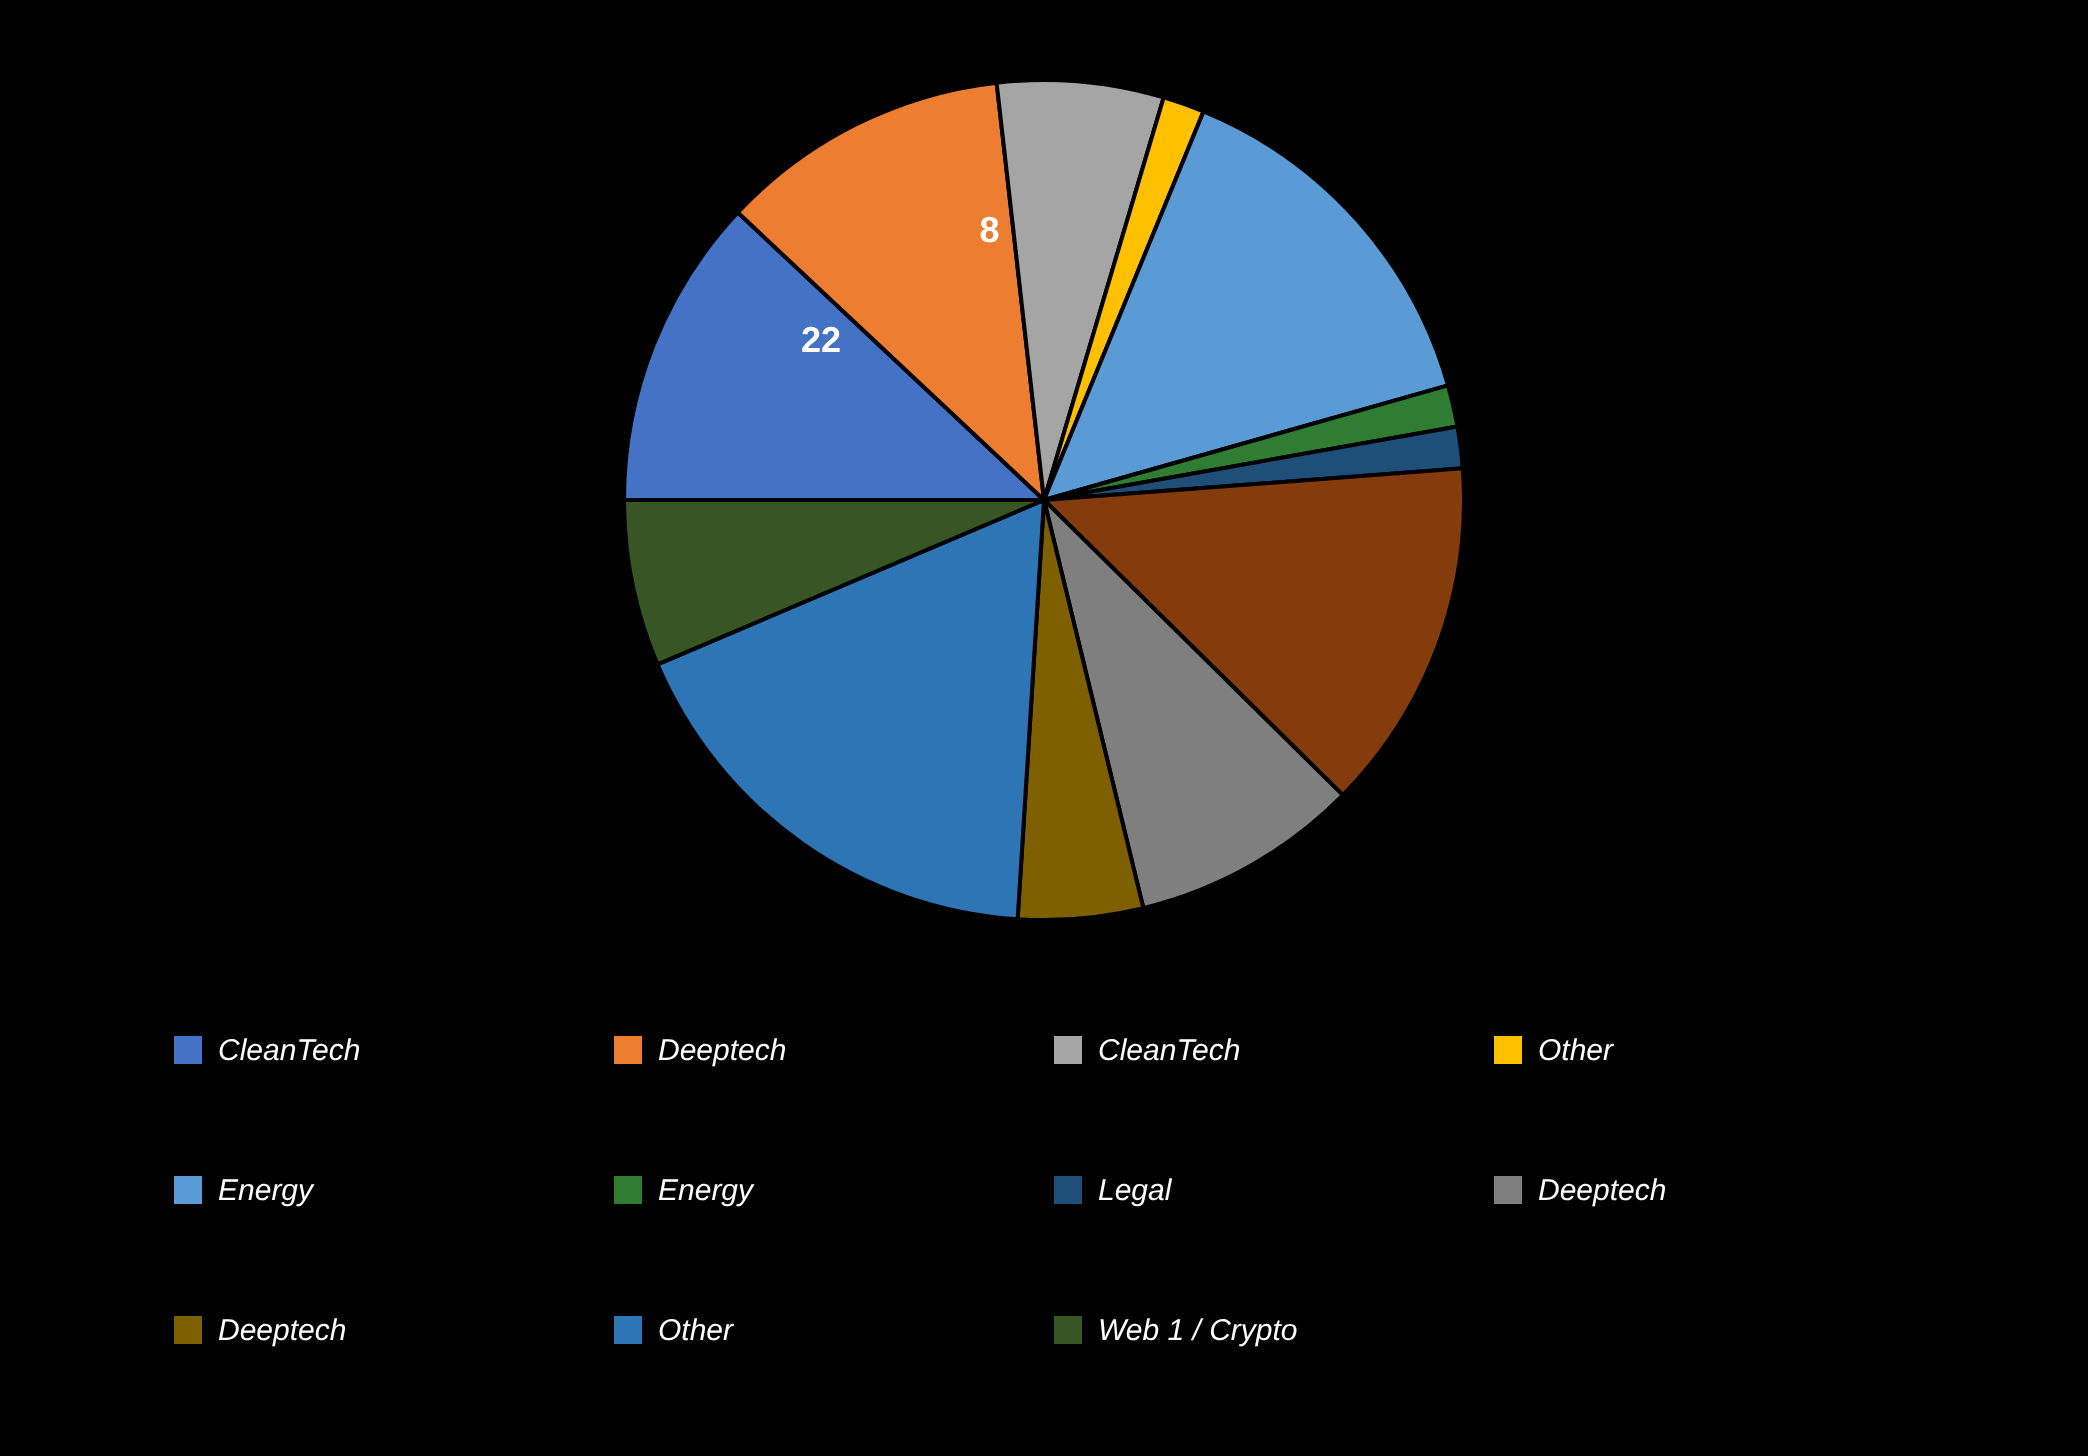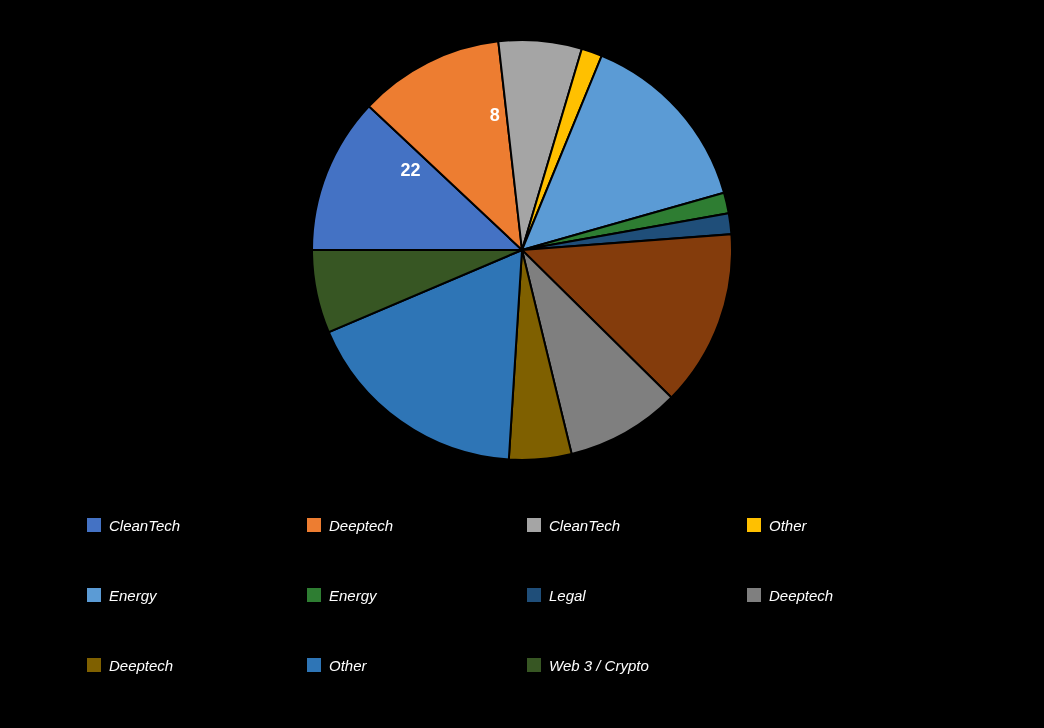--- a/index.html
+++ b/index.html
@@ -131,16 +131,16 @@
       <div class="legend-item">
         <div class="legend-color" style="background-color: rgb(127, 96, 0);"></div>
         <span class="legend-label">Deeptech</span>
       </div>
       <div class="legend-item">
         <div class="legend-color" style="background-color: rgb(46, 117, 182);"></div>
         <span class="legend-label">Other</span>
       </div>
       <div class="legend-item">
         <div class="legend-color" style="background-color: rgb(55, 86, 35);"></div>
-        <span class="legend-label">Web 3 / Crypto</span>
+        <span class="legend-label">Web 1 / Crypto</span>
       </div>
     </div>
 </div>
 
 </body></html>

